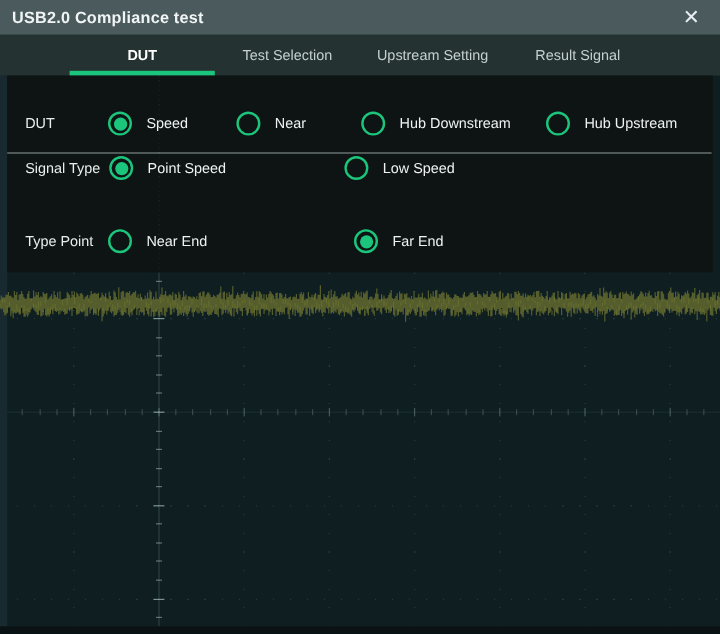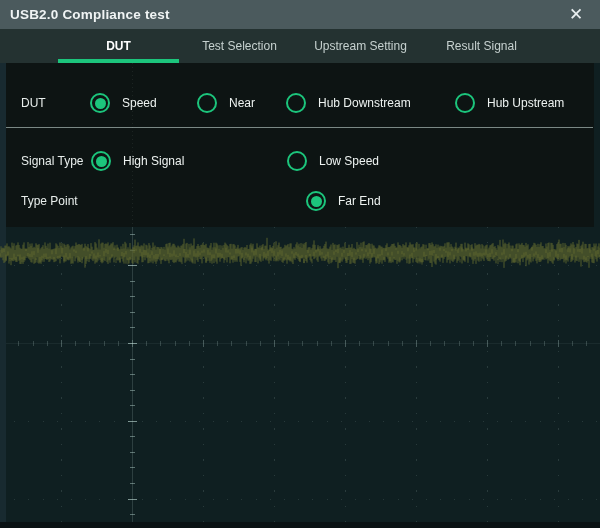--- a/index.html
+++ b/index.html
@@ -36,26 +36,26 @@
   .tab{position:relative;width:121px;height:100%;display:flex;align-items:center;justify-content:center;
     font-size:12px;color:#c6d1cf;cursor:pointer;}
   .tab.active{color:#ffffff;font-weight:bold;}
   .tab.active::after{content:"";position:absolute;left:0;right:0;bottom:0;height:4px;background:var(--accent);}
 
   .form{position:absolute;left:6px;top:63px;width:588px;height:164px;background:var(--form-bg);}
   .separator{position:absolute;left:0;top:64px;width:587px;height:1px;background:var(--separator);opacity:.85;}
   .dialog-gridline{position:absolute;left:126px;top:0;bottom:0;width:1px;
     background:repeating-linear-gradient(180deg,rgba(220,240,235,.07) 0 1px,transparent 1px 4px);}
   .row{position:absolute;left:0;width:100%;height:20px;}
-  .row-0{top:30px}.row-1{top:88px}.row-2{top:128px}
+  .row-0{top:30px}.row-1{top:67px}.row-2{top:128px}
   .row-label{position:absolute;left:15px;top:0;height:20px;line-height:20px;font-size:12px;color:#e8eeec;}
   .opt{position:absolute;top:0;height:20px;display:flex;align-items:center;gap:12px;cursor:pointer;}
-  .row-0 .opt-0{left:84px}.row-0 .opt-1{left:191px}.row-0 .opt-2{left:280px}.row-0 .opt-3{left:449px}
+  .row-0 .opt-0{left:84px}.row-0 .opt-1{left:191px}.row-0 .opt-2{left:295px}.row-0 .opt-3{left:449px}
   .row-1 .opt-0{left:85px}.row-1 .opt-1{left:185px}.row-1 .opt-2{left:281px}
-  .row-2 .opt-0{left:84px}.row-2 .opt-1{left:300px}
+  .row-2 .opt-0{left:84px}.row-2 .opt-1{left:289px}
   .radio{width:20px;height:20px;border-radius:50%;border:2.5px solid var(--accent);flex:none;position:relative;}
   .radio.sel::after{content:"";position:absolute;inset:2.5px;border-radius:50%;background:var(--accent);}
   .opt-label{font-size:12px;color:#eef3f1;white-space:nowrap;}
 </style>
 </head>
 <body>
 
 <div class="screen">
 
   <div class="scope" id="scope">
@@ -176,29 +176,33 @@
           </div>
           <div class="opt opt-3">
             <span class="radio"></span>
             <span class="opt-label">Hub Upstream</span>
           </div>
         </div>
         <div class="row row-1">
           <span class="row-label">Signal Type</span>
           <div class="opt opt-0">
             <span class="radio sel"></span>
-            <span class="opt-label">High Signal</span>
+            <span class="opt-label">Point Speed</span>
           </div>
           <div class="opt opt-2">
             <span class="radio"></span>
             <span class="opt-label">Low Speed</span>
           </div>
         </div>
         <div class="row row-2">
           <span class="row-label">Type Point</span>
+          <div class="opt opt-0">
+            <span class="radio"></span>
+            <span class="opt-label">Near End</span>
+          </div>
           <div class="opt opt-1">
             <span class="radio sel"></span>
             <span class="opt-label">Far End</span>
           </div>
         </div>
       </div>
   </section>
 </div>
 
 </body></html>

